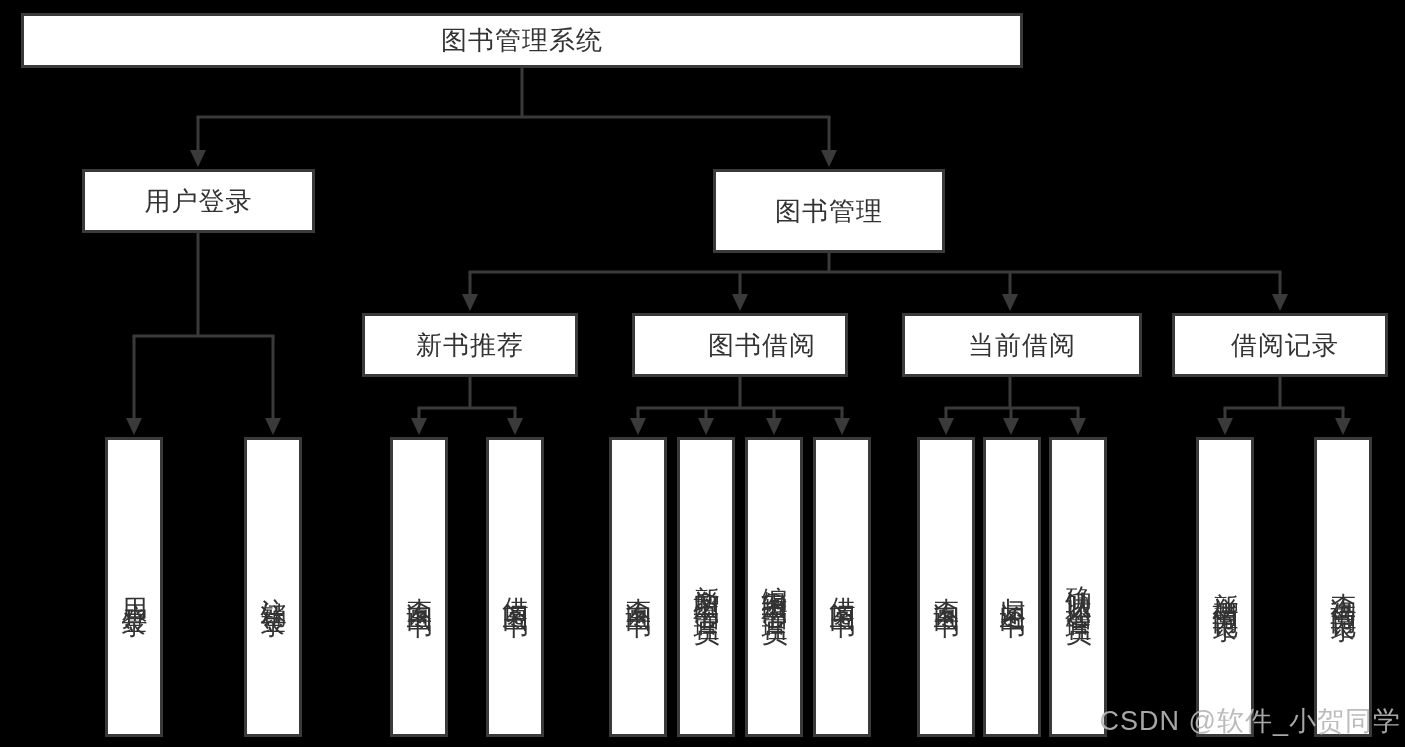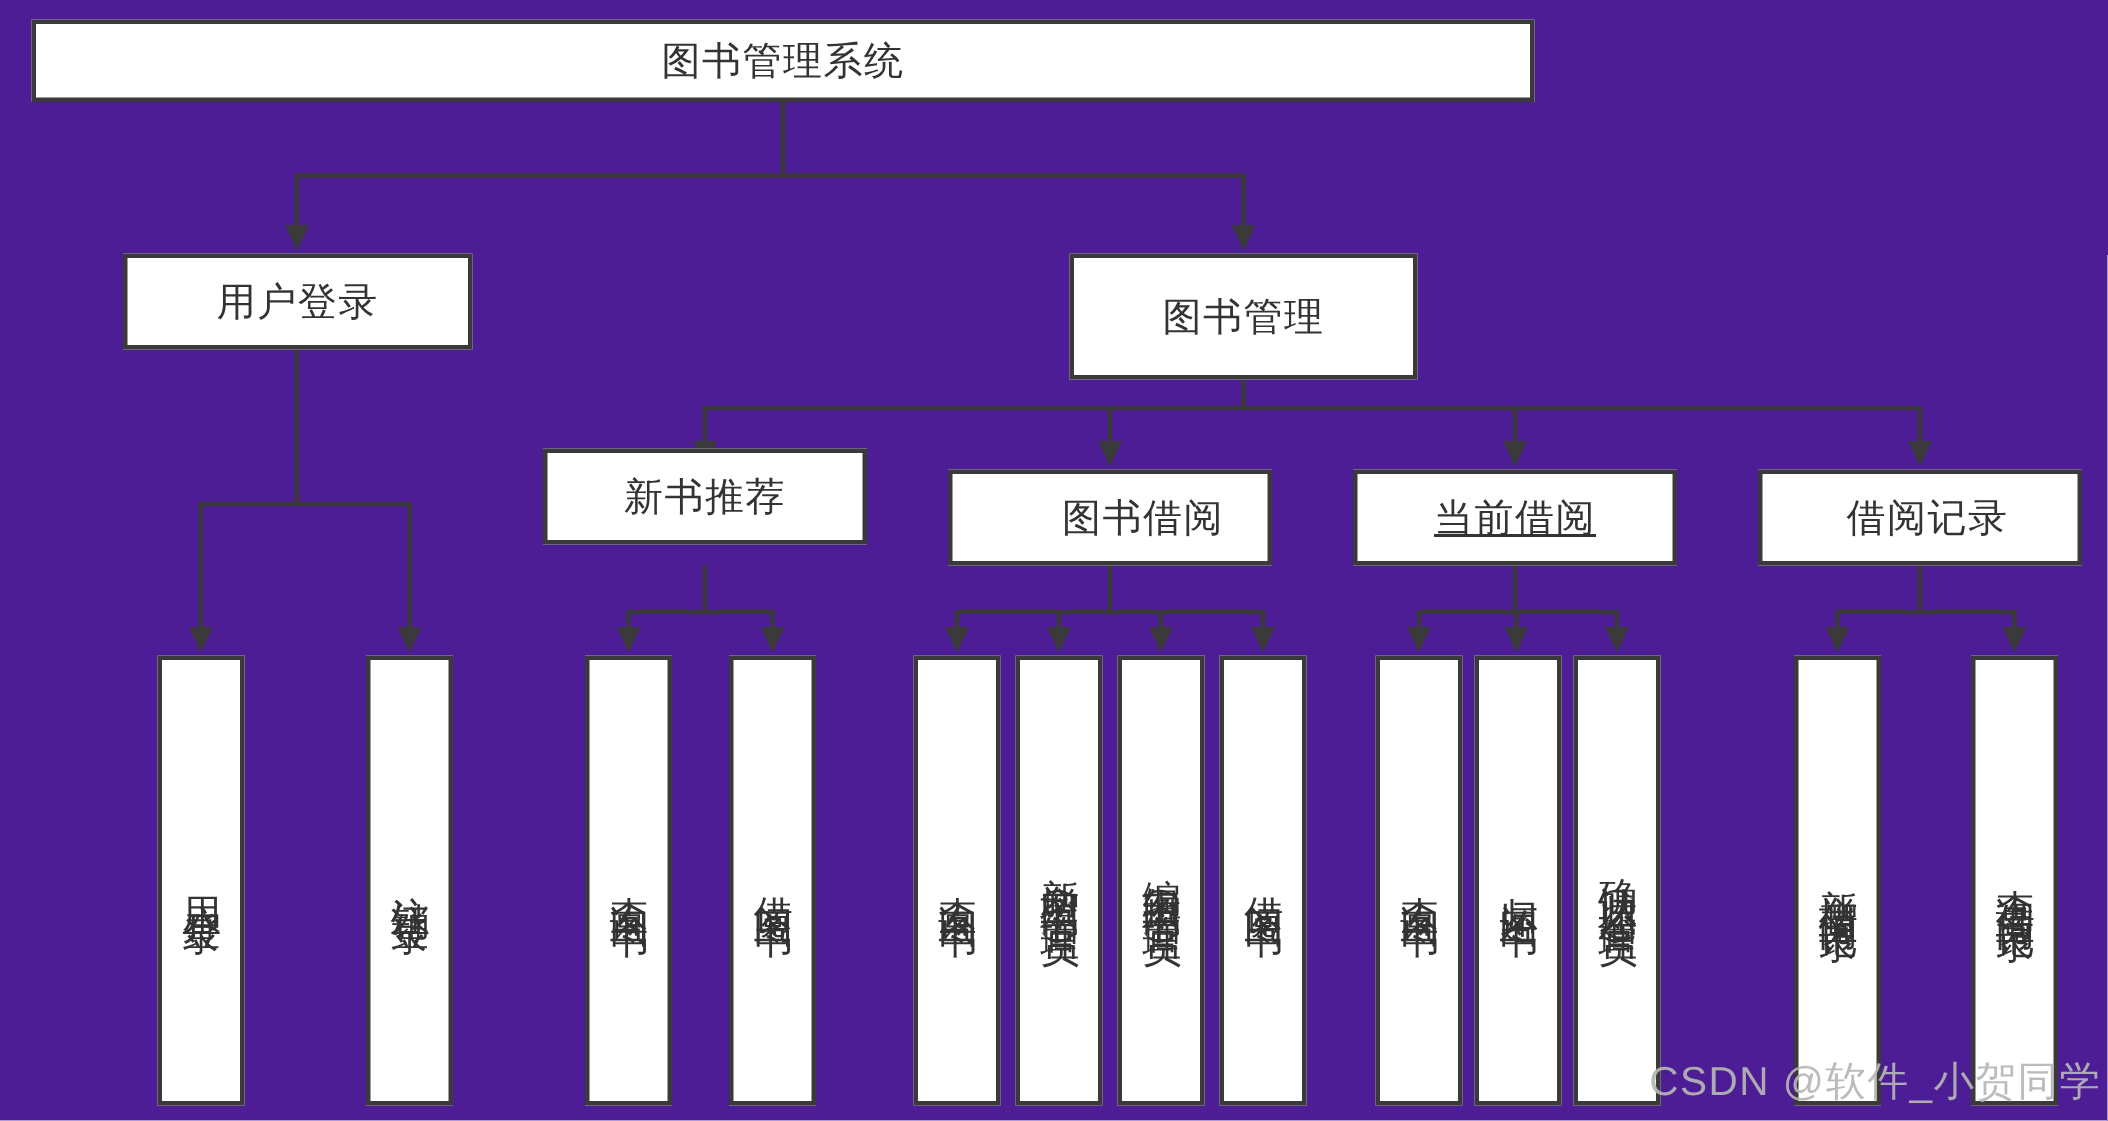--- a/index.html
+++ b/index.html
@@ -5,21 +5,21 @@
   html, body {
     margin: 0;
     padding: 0;
     background: #ffffff;
     font-family: "Liberation Sans", sans-serif;
   }
   .canvas {
     position: relative;
     width: 1405px;
     height: 747px;
-    background: #4c1d95;
+    background: #000000;
     overflow: hidden;
   }
   .connectors {
     position: absolute;
     left: 0;
     top: 0;
     z-index: 1;
   }
   .box {
     position: absolute;
@@ -122,23 +122,23 @@
     <polygon points="1217,418 1233,418 1225,435" fill="#3a3a3a" stroke="none"></polygon>
     <line x1="1343" y1="408" x2="1343" y2="420"></line>
     <polygon points="1335,418 1351,418 1343,435" fill="#3a3a3a" stroke="none"></polygon>
   </svg>
 
   <div class="box h-box" style="left:21px; top:13px; width:1002px; height:55px;">图书管理系统</div>
 
   <div class="box h-box" style="left:82px; top:169px; width:233px; height:64px;">用户登录</div>
   <div class="box h-box" style="left:713px; top:169px; width:232px; height:84px;">图书管理</div>
 
-  <div class="box h-box" style="left:362px; top:299px; width:216px; height:64px;">新书推荐</div>
+  <div class="box h-box" style="left:362px; top:313px; width:216px; height:64px;">新书推荐</div>
   <div class="box h-box" style="left:632px; top:313px; width:216px; height:64px;padding-left:44px;">图书借阅</div>
-  <div class="box h-box" style="left:902px; top:313px; width:216px; height:64px;text-decoration:underline;">当前借阅</div>
+  <div class="box h-box" style="left:902px; top:313px; width:240px; height:64px;">当前借阅</div>
   <div class="box h-box" style="left:1172px; top:313px; width:216px; height:64px;padding-left:10px;">借阅记录</div>
 
   <div class="box v-box" style="left:105px; top:437px; width:58px; height:300px;">
     <span class="v-text">用户登录</span>
   </div>
   <div class="box v-box" style="left:244px; top:437px; width:58px; height:300px;">
     <span class="v-text">注销登录</span>
   </div>
 
   <div class="box v-box" style="left:390px; top:437px; width:58px; height:300px;">

